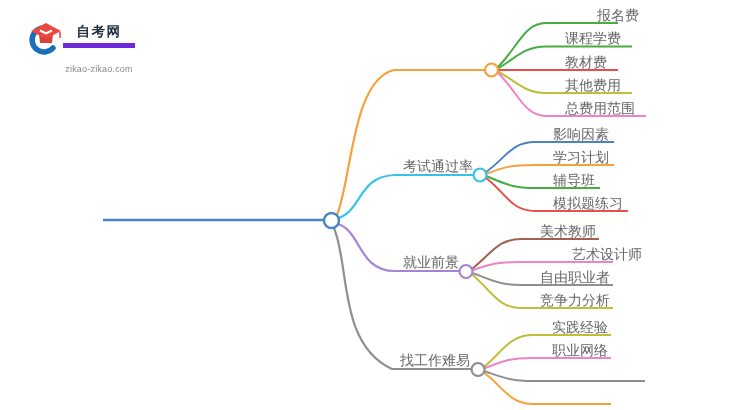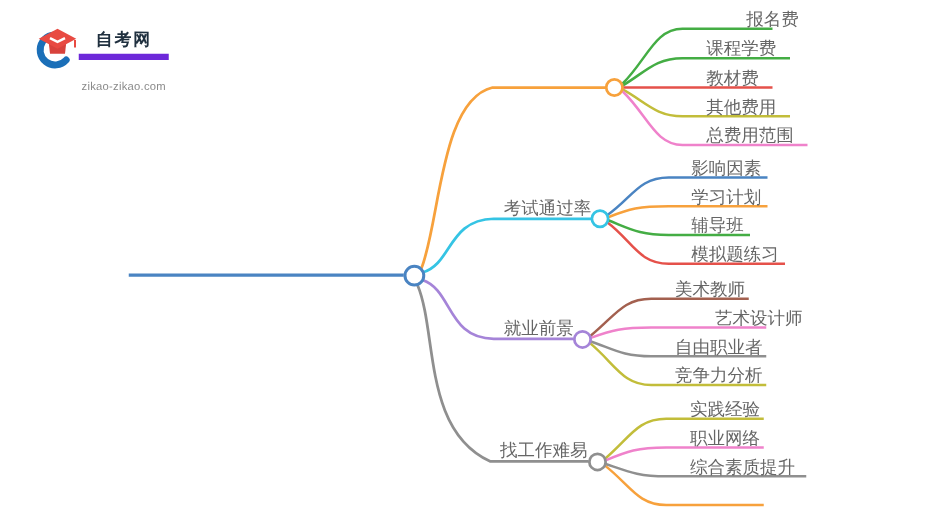--- a/index.html
+++ b/index.html
@@ -85,16 +85,15 @@
   <div class="lbl" style="left:553px;top:172px;">辅导班</div>
   <div class="lbl" style="left:553px;top:195px;">模拟题练习</div>
 
   <div class="lbl" style="left:540px;top:223px;">美术教师</div>
   <div class="lbl" style="left:572px;top:246px;">艺术设计师</div>
   <div class="lbl" style="left:540px;top:269px;">自由职业者</div>
   <div class="lbl" style="left:540px;top:292px;">竞争力分析</div>
 
   <div class="lbl" style="left:552px;top:319px;">实践经验</div>
   <div class="lbl" style="left:552px;top:342px;">职业网络</div>
-  <div class="lbl" style="left:552px;top:365px;">综合素质提升</div>
   <div class="lbl" style="left:552px;top:388px;margin-top:32px;">就业策略</div>
 
 </div>
 
 </body></html>

